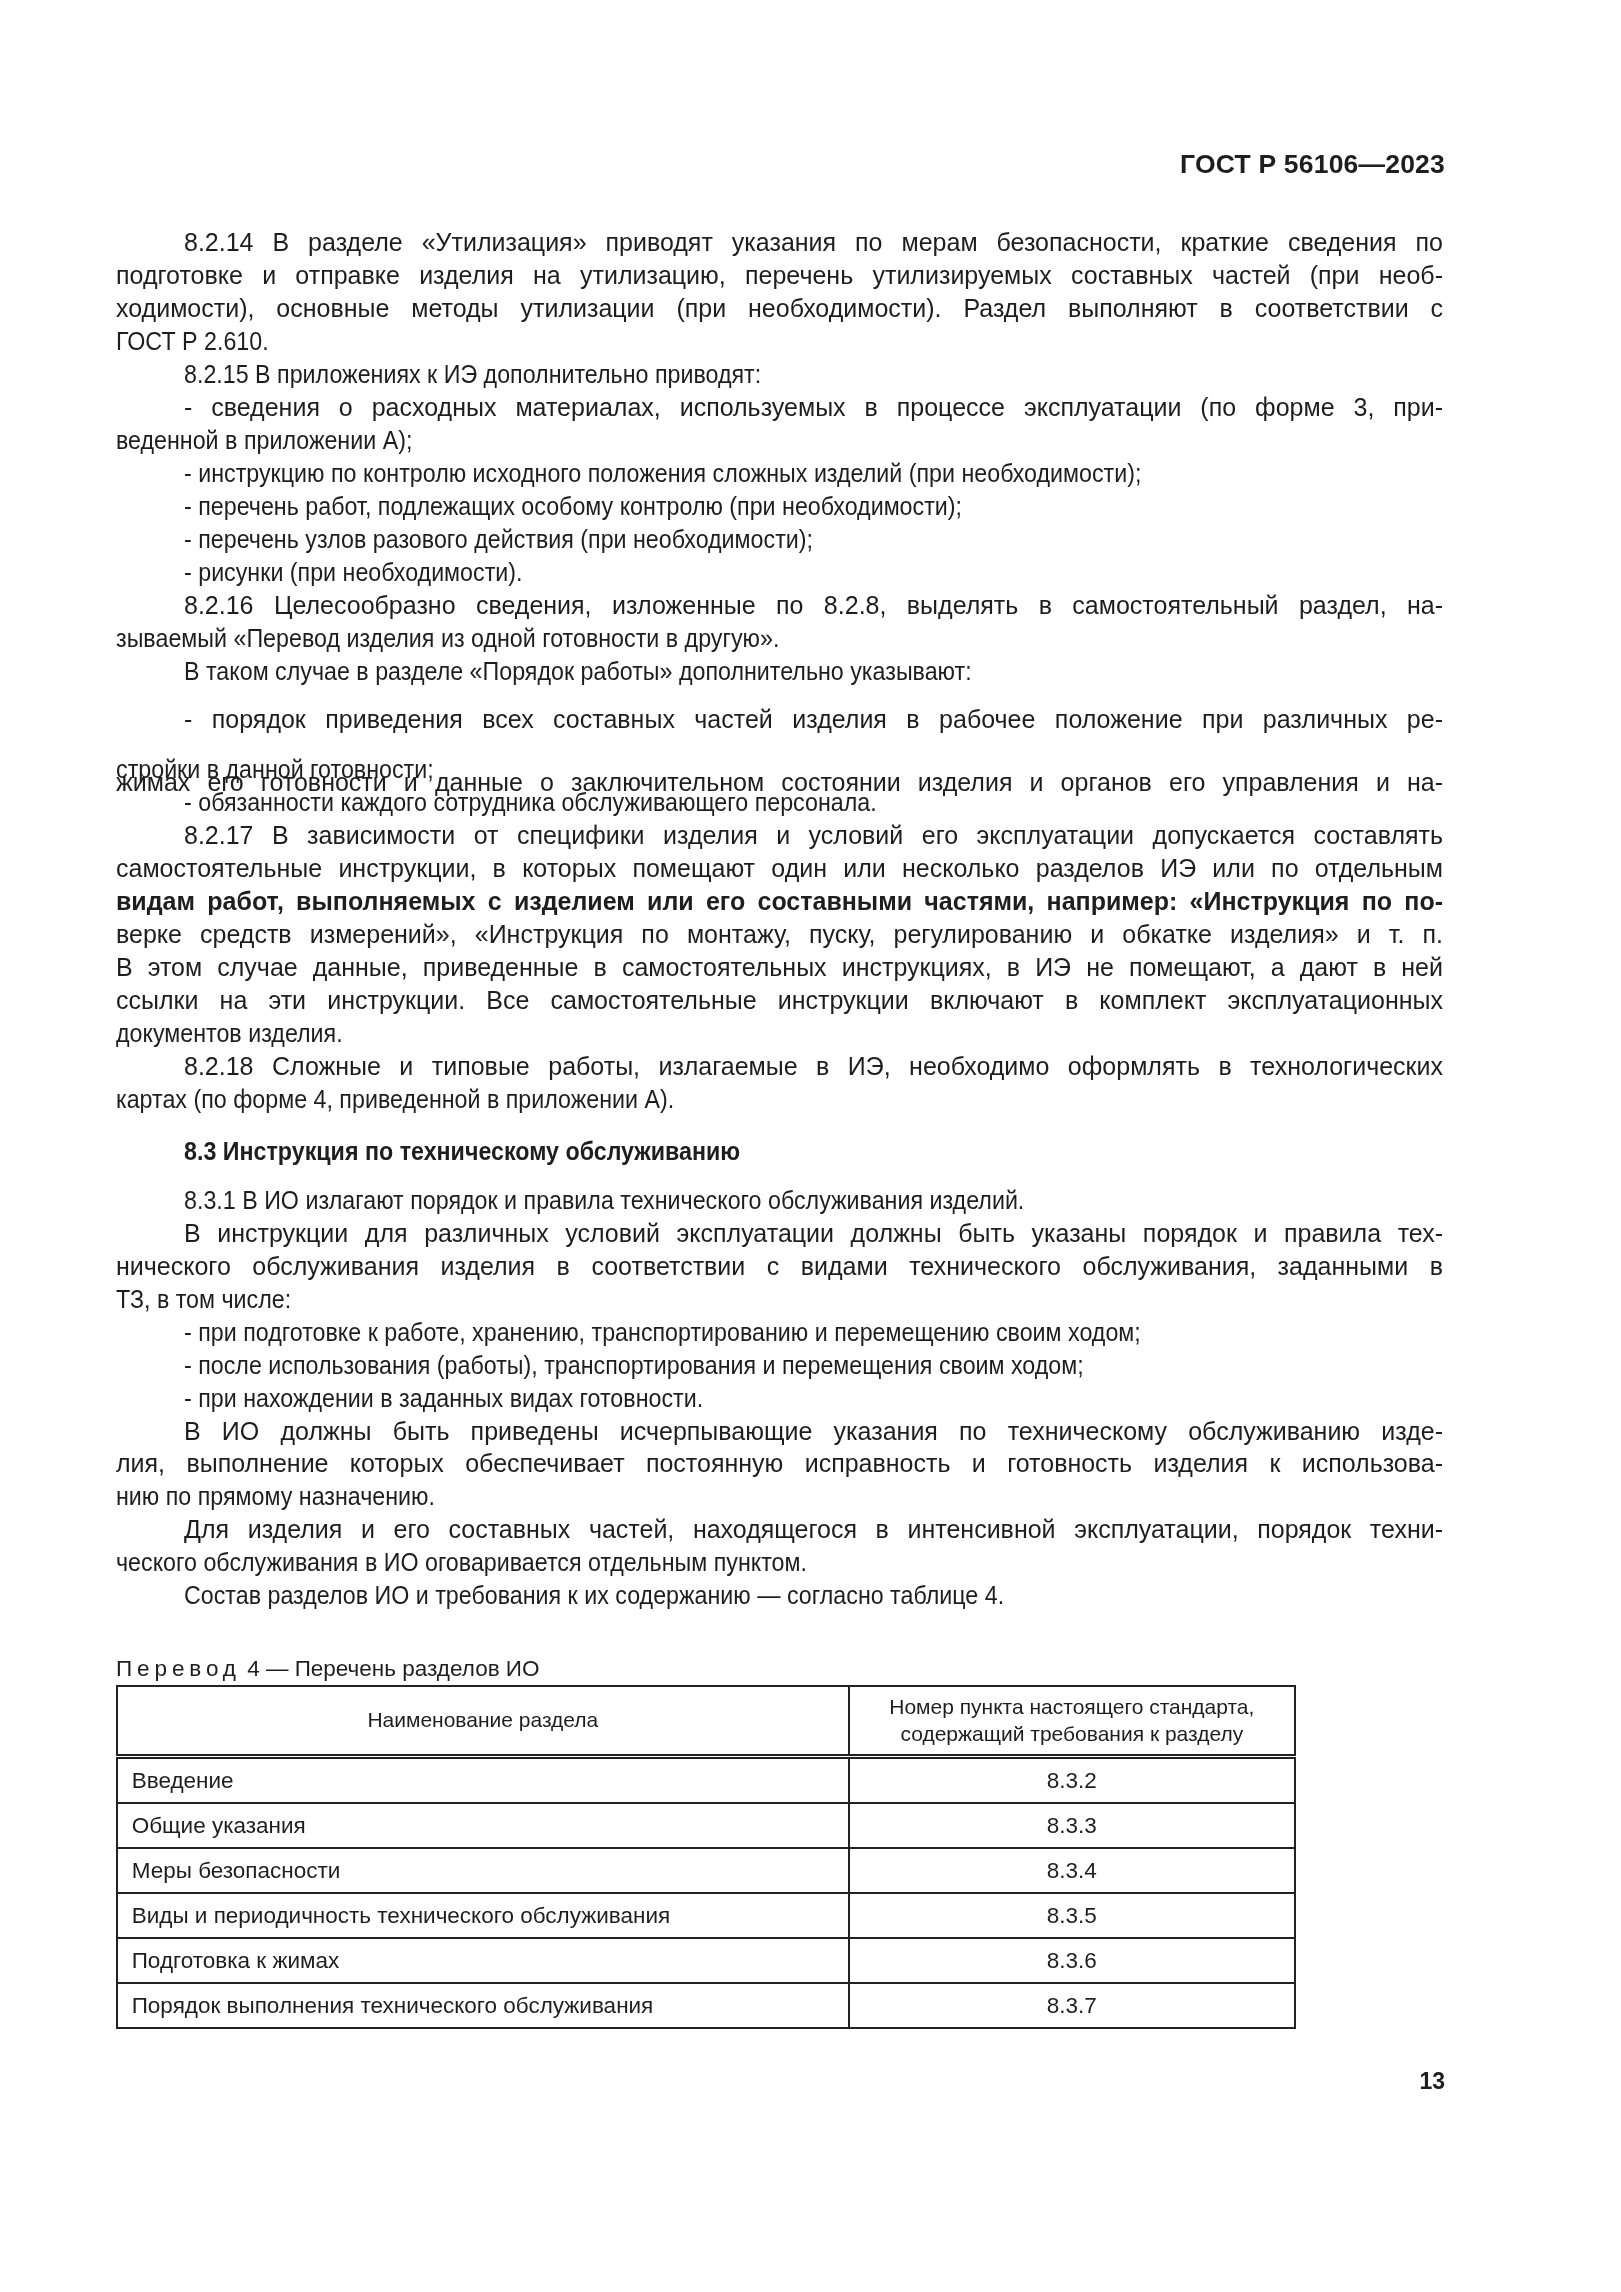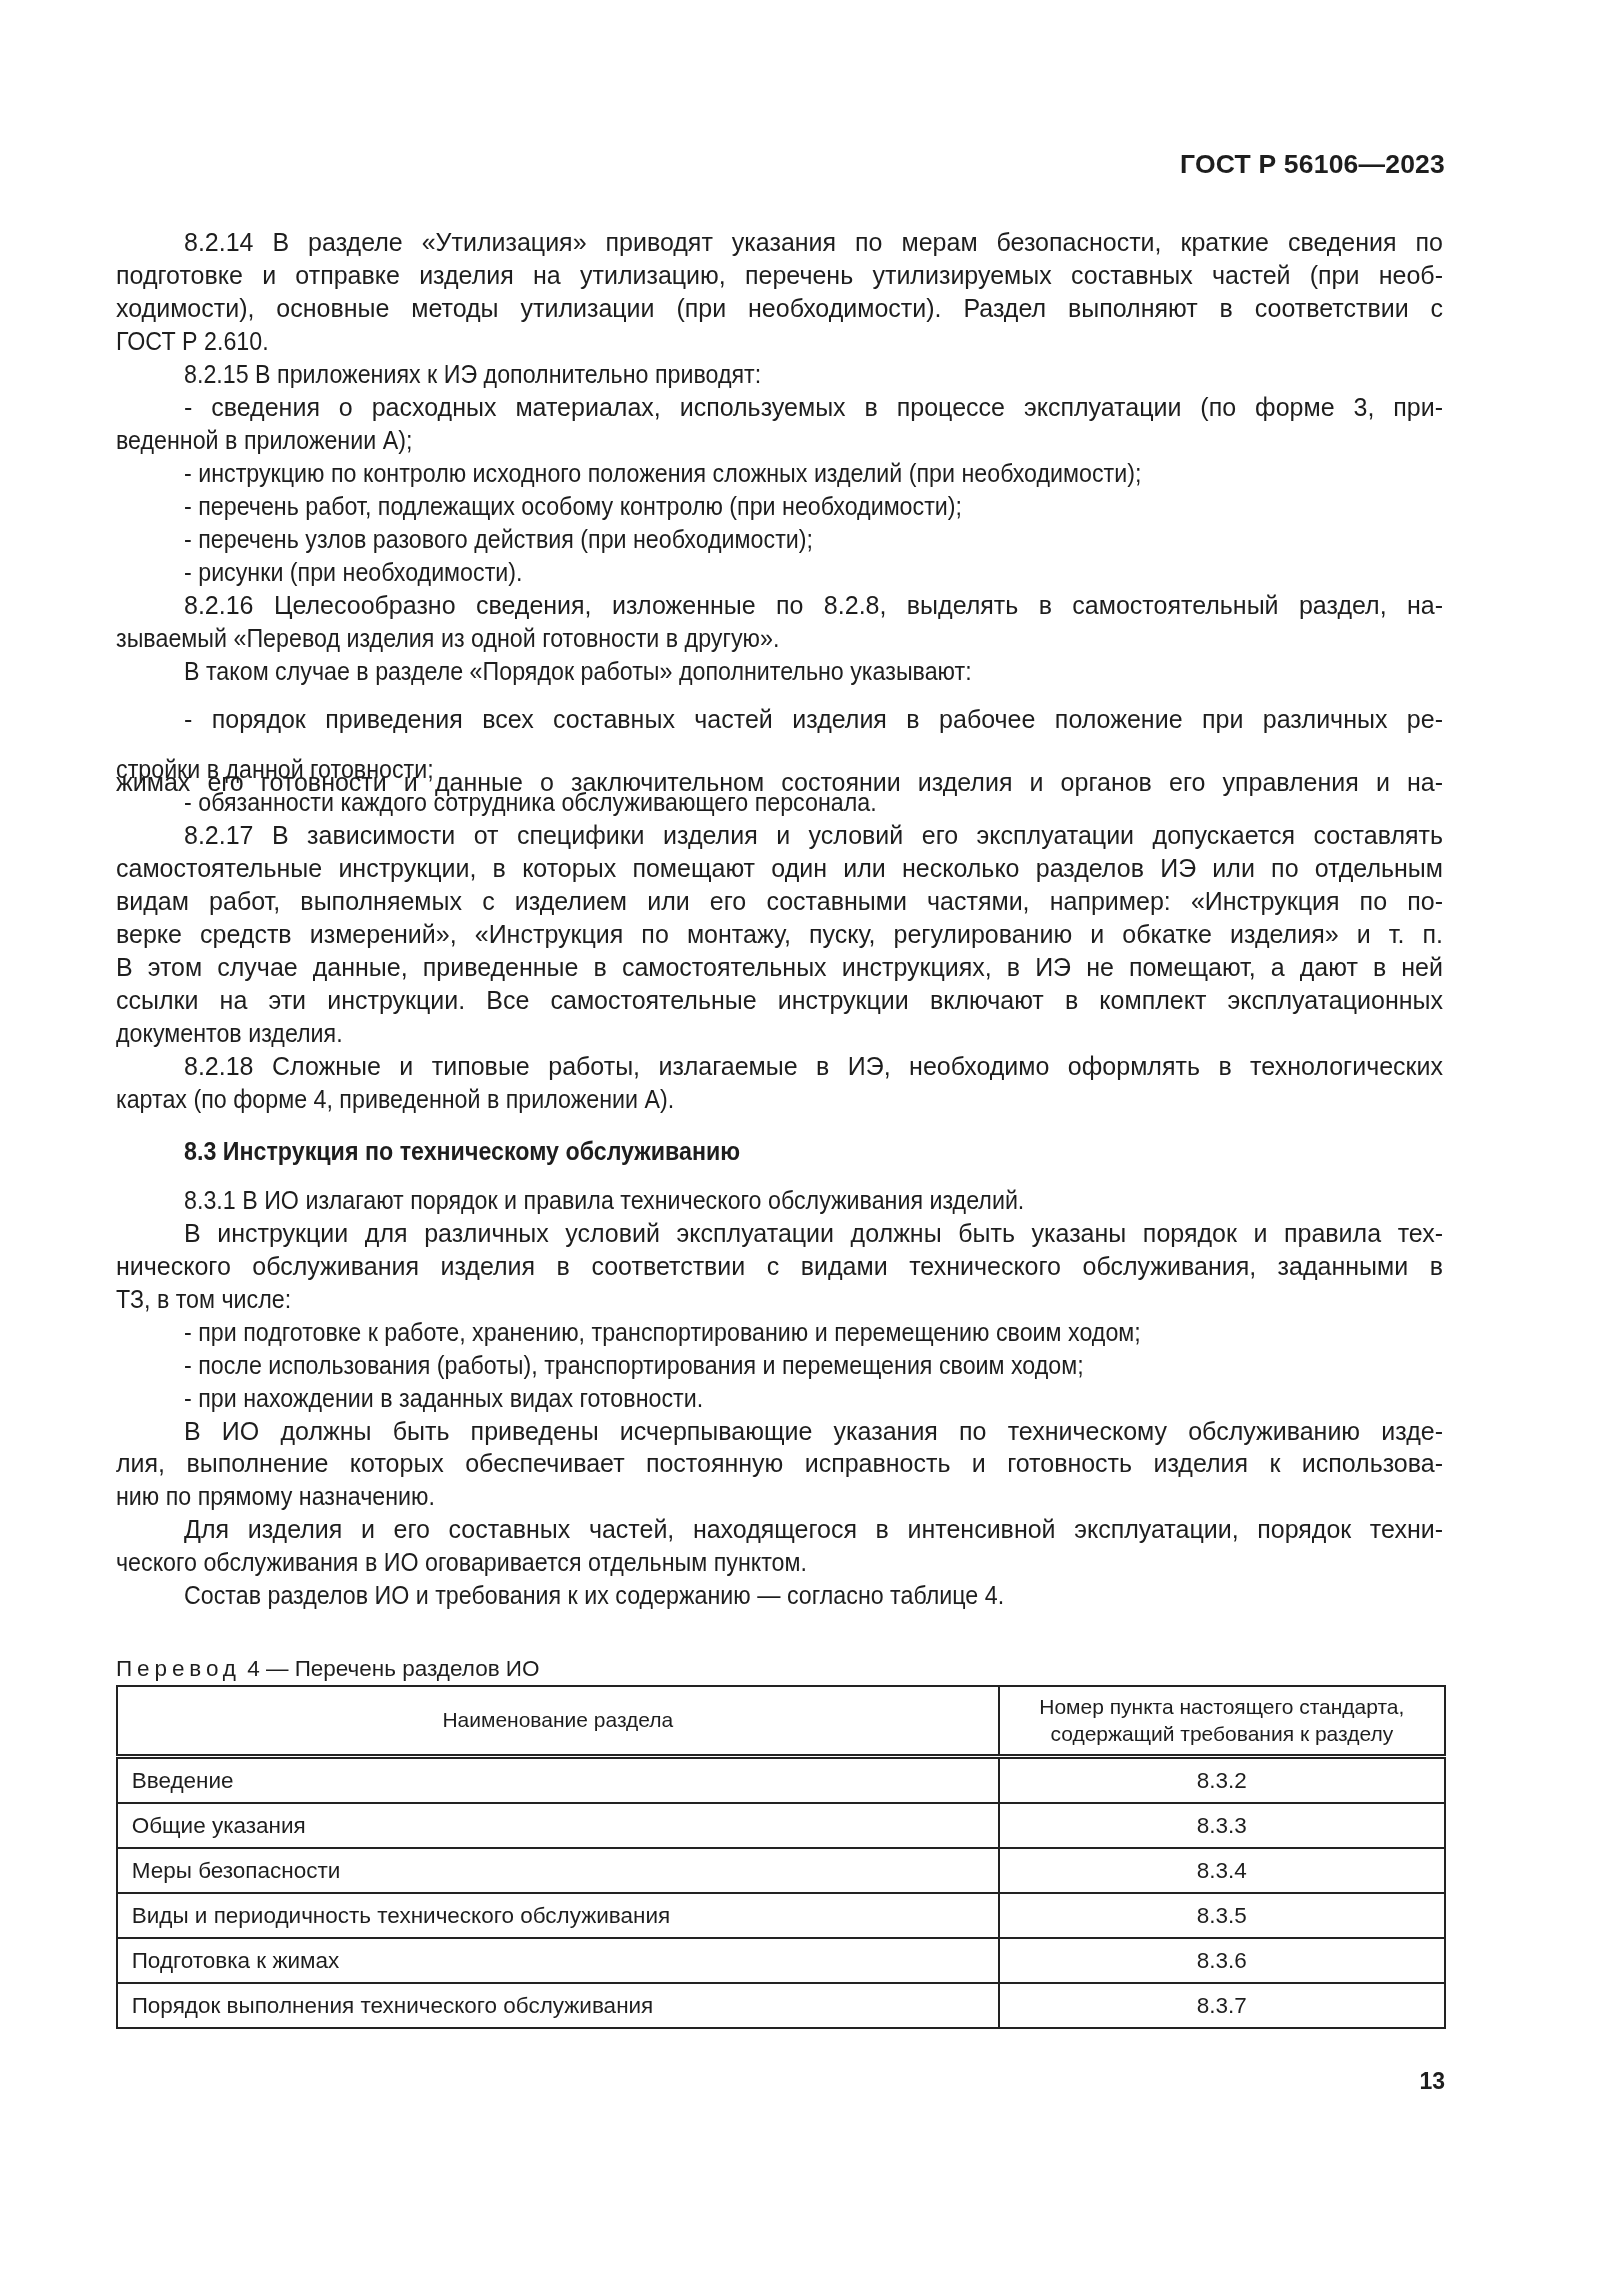--- a/index.html
+++ b/index.html
@@ -6,21 +6,21 @@
   body { width:1621px; height:2293px; position:relative; overflow:hidden;
          font-family:"Liberation Sans", sans-serif; color:#1e1e1e; }
   .hdr { position:absolute; right:176px; top:149px; font-weight:bold; font-size:26.5px; letter-spacing:0.2px; }
   .ln { position:absolute; left:116px; width:1327px; font-size:25px; line-height:29px; height:29px;
         white-space:nowrap; transform-origin:left center; }
   .ln.j { text-align:justify; text-align-last:justify; white-space:normal; overflow:hidden; }
   .ln.ind { left:184px; width:1259px; }
   .ln.h { font-weight:bold; left:184px; }
   .cap { position:absolute; left:116px; top:1654px; font-size:22.5px; line-height:29px; white-space:nowrap; }
   .cap .sp { letter-spacing:4.9px; }
-  table.t { position:absolute; left:116px; top:1685px; width:1330px; border-collapse:collapse;
+  table.t { position:absolute; left:116px; top:1685px; width:1180px; border-collapse:collapse;
             font-size:22.5px; }
   table.t td, table.t th { border:2.9px solid #222; padding:0 13.7px; font-weight:normal; }
   table.t th { height:67px; text-align:center; line-height:26.5px; font-size:21px; }
   table.t thead tr { border-bottom:5.9px double #222; }
   table.t td { height:43px; }
   table.t td.c { text-align:center; width:417px; }
   .pg { position:absolute; right:176px; top:2068px; font-size:23px;font-weight:bold; }
 </style>
 </head>
 <body>
@@ -41,21 +41,21 @@
     <div class="ln ind" style="top: 558px; transform: scaleX(0.93);">- рисунки (при необходимости).</div>
     <div class="ln ind j" style="top: 591px;">8.2.16 Целесообразно сведения, изложенные по 8.2.8, выделять в самостоятельный раздел, на-</div>
     <div class="ln" style="top: 624px; transform: scaleX(0.93);">зываемый «Перевод изделия из одной готовности в другую».</div>
     <div class="ln ind" style="top: 657px; transform: scaleX(0.93);">В таком случае в разделе «Порядок работы» дополнительно указывают:</div>
     <div class="ln ind j" style="top: 689px; margin-top: 16px;">- порядок приведения всех составных частей изделия в рабочее положение при различных ре-</div>
     <div class="ln j" style="top: 722px; margin-top: 46px;">жимах его готовности и данные о заключительном состоянии изделия и органов его управления и на-</div>
     <div class="ln" style="top: 755px; transform: scaleX(0.93);">стройки в данной готовности;</div>
     <div class="ln ind" style="top: 788px; transform: scaleX(0.93);">- обязанности каждого сотрудника обслуживающего персонала.</div>
     <div class="ln ind j" style="top: 821px;">8.2.17 В зависимости от специфики изделия и условий его эксплуатации допускается составлять</div>
     <div class="ln j" style="top: 854px;">самостоятельные инструкции, в которых помещают один или несколько разделов ИЭ или по отдельным</div>
-    <div class="ln j" style="top: 887px;">видам работ, выполняемых с изделием или его составными частями, например: «Инструкция по по-</div>
+    <div class="ln j" style="top: 887px; font-weight: bold;">видам работ, выполняемых с изделием или его составными частями, например: «Инструкция по по-</div>
     <div class="ln j" style="top: 920px;">верке средств измерений», «Инструкция по монтажу, пуску, регулированию и обкатке изделия» и т. п.</div>
     <div class="ln j" style="top: 953px;">В этом случае данные, приведенные в самостоятельных инструкциях, в ИЭ не помещают, а дают в ней</div>
     <div class="ln j" style="top: 986px;">ссылки на эти инструкции. Все самостоятельные инструкции включают в комплект эксплуатационных</div>
     <div class="ln" style="top: 1019px; transform: scaleX(0.93);">документов изделия.</div>
     <div class="ln ind j" style="top: 1052px;">8.2.18 Сложные и типовые работы, излагаемые в ИЭ, необходимо оформлять в технологических</div>
     <div class="ln" style="top: 1085px; transform: scaleX(0.93);">картах (по форме 4, приведенной в приложении А).</div>
   </div>
 
 <div id="section-heading" class="ln h" style="top: 1137px; transform: scaleX(0.93);">8.3 Инструкция по техническому обслуживанию</div>
 

